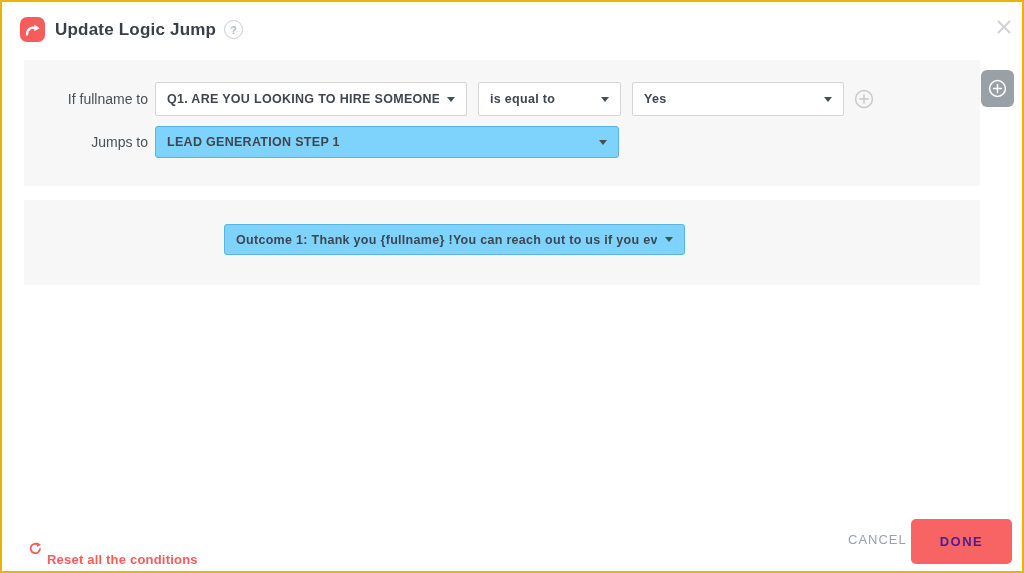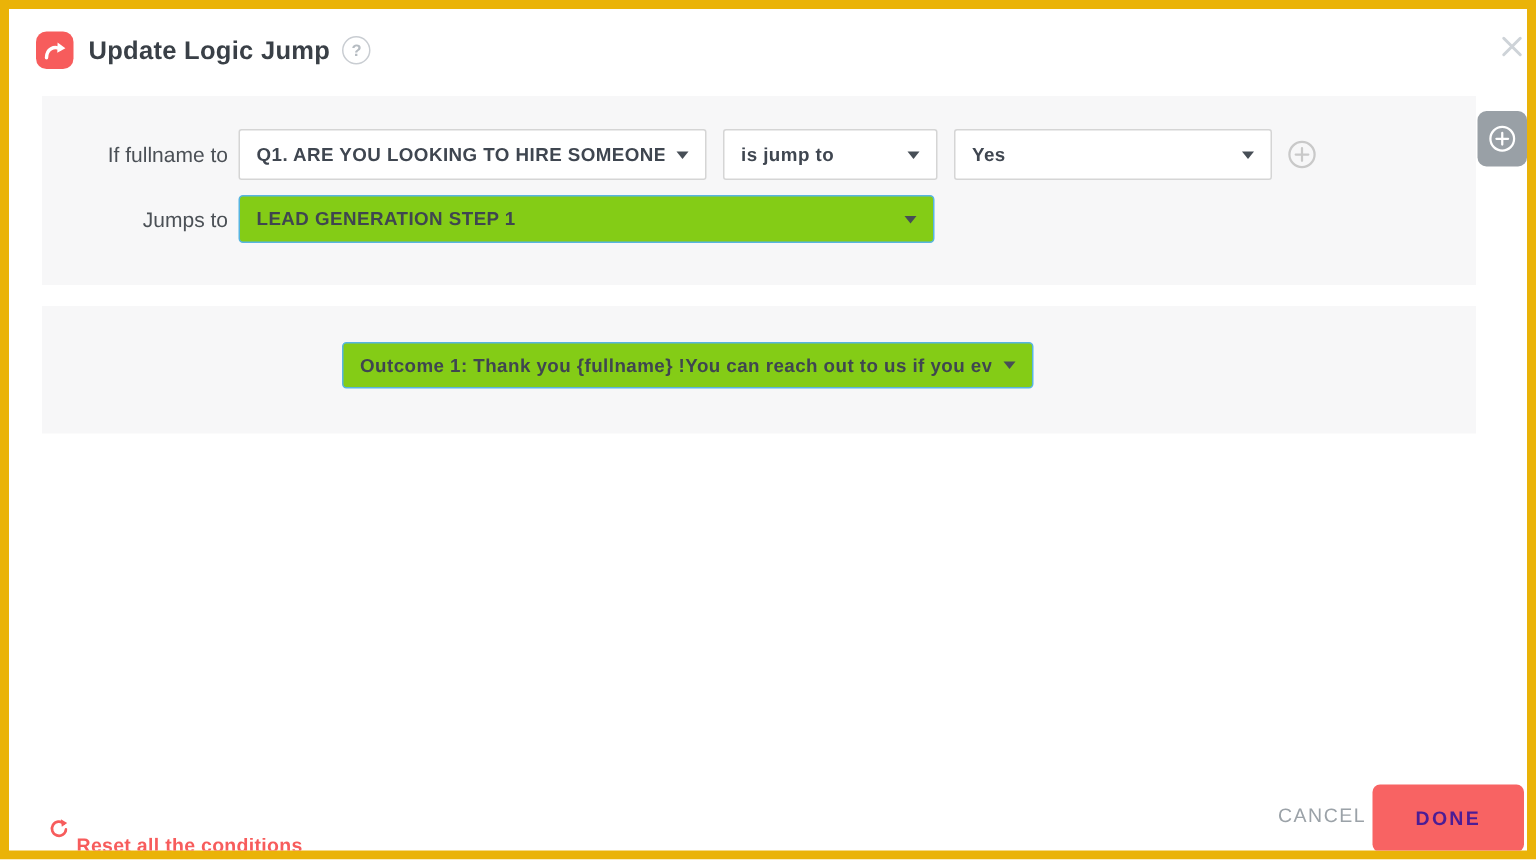--- a/index.html
+++ b/index.html
@@ -1,21 +1,21 @@
 <!DOCTYPE html>
 <html><head>
 <meta charset="utf-8">
 <style>
   html,body{margin:0;padding:0;background:#ffffff;}
   .window{
     position:relative;
     width:1024px;height:573px;
     box-sizing:border-box;
     background:#ffffff;
-    border:6px solid #eab308;
+    border:2px solid #eab308;
     font-family:"Liberation Sans", sans-serif;
     overflow:hidden;
   }
   
   .header{position:absolute;left:18px;top:15px;display:flex;align-items:center;}
   .app-icon{width:25px;height:25px;border-radius:7px;background:#f75c5c;
     display:flex;align-items:center;justify-content:center;flex-shrink:0;}
   .title{margin-left:10px;font-size:17px;font-weight:bold;color:#3a4047;letter-spacing:.2px;}
   .help{margin-left:8px;width:17px;height:17px;border:1.5px solid #c9cdd2;border-radius:50%;
     color:#b6bcc2;font-size:11px;font-weight:bold;display:flex;align-items:center;justify-content:center;
@@ -26,21 +26,21 @@
   .panel-rule{top:58px;height:126px;}
   .panel-fallback{top:198px;height:85px;}
   .label{position:absolute;font-size:14px;color:#4b5056;text-align:right;white-space:nowrap;}
   
   .select{position:absolute;box-sizing:border-box;display:flex;align-items:center;
     background:#ffffff;border:1px solid #d5d5d5;border-radius:2px;padding:0 11px;cursor:pointer;}
   .sel-text{flex:1;font-size:12.5px;font-weight:bold;color:#3f4650;letter-spacing:.3px;
     white-space:nowrap;overflow:hidden;}
   .caret{width:0;height:0;border-left:4.5px solid transparent;border-right:4.5px solid transparent;
     border-top:5px solid #474e56;margin-left:8px;flex-shrink:0;}
-  .select.active{background:#84cc16;border:1px solid #57b5e1;border-radius:3px;justify-content:flex-end;}
+  .select.active{background:#7dd3fc;border:1px solid #57b5e1;border-radius:3px;justify-content:flex-end;}
   .sel-question{left:131px;top:22px;width:312px;height:34px;}
   .sel-operator{left:454px;top:22px;width:143px;height:34px;}
   .sel-answer{left:608px;top:22px;width:212px;height:34px;}
   .sel-jump{left:131px;top:66px;width:464px;height:32px;}
   .sel-fallback{left:200px;top:24px;width:461px;height:31px;}
   .label-if{right:832px;top:31px;}
   .label-jumps{right:832px;top:74px;}
   .label-fallback{right:762px;top:32px;}
   .add-cond{position:absolute;left:830px;top:29px;width:20px;height:20px;cursor:pointer;}
   
@@ -78,21 +78,21 @@
 
   <div class="panel panel-rule">
     <span class="label label-if">If fullname to</span>
 
     <div class="select sel-question">
       <span class="sel-text">Q1. ARE YOU LOOKING TO HIRE SOMEONE?</span>
       <span class="caret"></span>
     </div>
 
     <div class="select sel-operator">
-      <span class="sel-text">is jump to</span>
+      <span class="sel-text">is equal to</span>
       <span class="caret"></span>
     </div>
 
     <div class="select sel-answer">
       <span class="sel-text">Yes</span>
       <span class="caret"></span>
     </div>
 
     <span class="add-cond">
       <svg width="20" height="20" viewBox="0 0 20 20">

